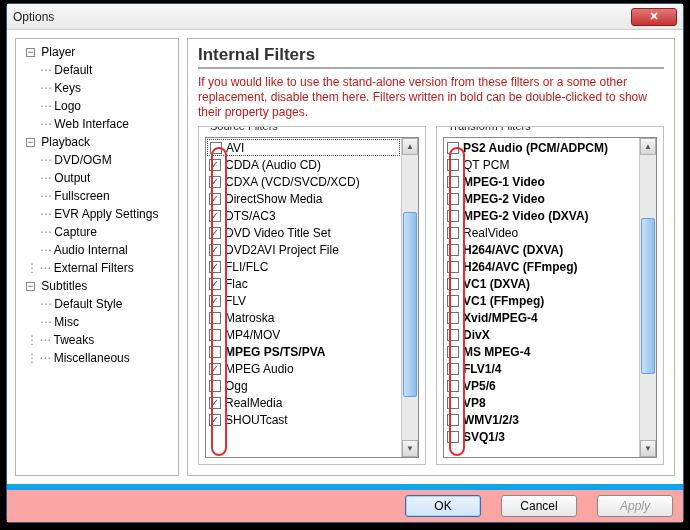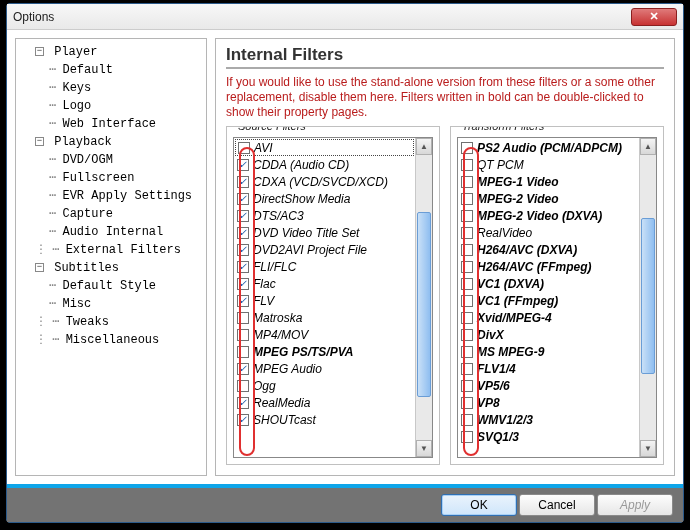--- a/index.html
+++ b/index.html
@@ -45,29 +45,28 @@
     cursor: pointer;
   }
   .body {
     flex: 1;
     display: flex;
     padding: 8px;
     gap: 8px;
     overflow: hidden;
   }
   .tree-panel {
-    width: 192px;
+    width: 164px;
     border: 1px solid #b5b5b5;
     background: #fff;
     overflow: auto;
-    padding: 4px 19px;
+    padding: 4px 10px;
     font-size: 12px;
     line-height: 18px;
     color: #000;
-    font-family: Liberation Mono, monospace;
   }
   .tree-panel .node { white-space: nowrap; }
   .tree-panel .dots { color: #888; letter-spacing: -1px; }
   .tree-panel .toggle {
     display: inline-block;
     width: 9px; height: 9px;
     border: 1px solid #888;
     line-height: 7px;
     text-align: center;
     font-size: 9px;
@@ -95,21 +94,20 @@
     border-bottom: 2px solid #aaa;
     padding-bottom: 2px;
     margin-bottom: 6px;
   }
   .desc { color: #b91c1c; line-height: 15px; margin-bottom: 6px; }
   .lists {
     flex: 1;
     display: flex;
     gap: 10px;
     overflow: hidden;
-    font-style: italic;
   }
   .group {
     flex: 1;
     border: 1px solid #c0c0c0;
     position: relative;
     padding: 10px 6px 6px 6px;
     display: flex;
     flex-direction: column;
     overflow: hidden;
   }
@@ -184,27 +182,27 @@
   .ring {
     position: absolute;
     border: 2px solid #e03030;
     border-radius: 10px;
     pointer-events: none;
   }
   .ring.r1 { top: 9px; left: 5px; width: 16px; height: 309px; }
   .ring.r2 { top: 9px; left: 5px; width: 16px; height: 309px; }
   .footer {
     height: 38px;
-    border-top: 4px solid #0ea5e9;
+    border-top: 6px solid #0ea5e9;
     display: flex;
     justify-content: flex-end;
     align-items: center;
-    gap: 2px;
+    gap: 20px;
     padding: 0 10px;
-    background: #737373;
+    background: #fca5a5;
   }
   .btn {
     min-width: 76px;
     height: 22px;
     border: 1px solid #8a8a8a;
     border-radius: 3px;
     background: linear-gradient(#fdfdfd,#e6e6e6);
     text-align: center;
     line-height: 20px;
     font-size: 12px;
@@ -230,20 +228,21 @@
         <div class="node"><span class="toggle">−</span> <span class="item">Player</span></div>
         <div class="children">
           <div class="node"><span class="dots">⋯</span> <span class="item">Default</span></div>
           <div class="node"><span class="dots">⋯</span> <span class="item">Keys</span></div>
           <div class="node"><span class="dots">⋯</span> <span class="item">Logo</span></div>
           <div class="node"><span class="dots">⋯</span> <span class="item">Web Interface</span></div>
         </div>
         <div class="node"><span class="toggle">−</span> <span class="item">Playback</span></div>
         <div class="children">
           <div class="node"><span class="dots">⋯</span> <span class="item">DVD/OGM</span></div>
+          <div class="node"><span class="dots">⋯</span> <span class="item">Output</span></div>
           <div class="node"><span class="dots">⋯</span> <span class="item">Fullscreen</span></div>
           <div class="node"><span class="dots">⋯</span> <span class="item">EVR Apply Settings</span></div>
           <div class="node"><span class="dots">⋯</span> <span class="item">Capture</span></div>
         </div>
         <div class="children">
           <div class="node"><span class="dots">⋯</span> <span class="item">Audio Internal</span></div>
         </div>
         <div class="node"><span class="dots">⋮&nbsp;</span><span class="dots">⋯</span> <span class="item">External Filters</span></div>
         <div class="node"><span class="toggle">−</span> <span class="item">Subtitles</span></div>
         <div class="children">
@@ -387,21 +386,21 @@
                 <div class="row">
                   <span class="cb"></span>
                   <span class="bold">Xvid/MPEG-4</span>
                 </div>
                 <div class="row">
                   <span class="cb"></span>
                   <span class="bold">DivX</span>
                 </div>
                 <div class="row">
                   <span class="cb"></span>
-                  <span class="bold">MS MPEG-9</span>
+                  <span class="bold">MS MPEG-4</span>
                 </div>
                 <div class="row">
                   <span class="cb"></span>
                   <span class="bold">FLV1/4</span>
                 </div>
                 <div class="row">
                   <span class="cb"></span>
                   <span class="bold">VP5/6</span>
                 </div>
                 <div class="row">

